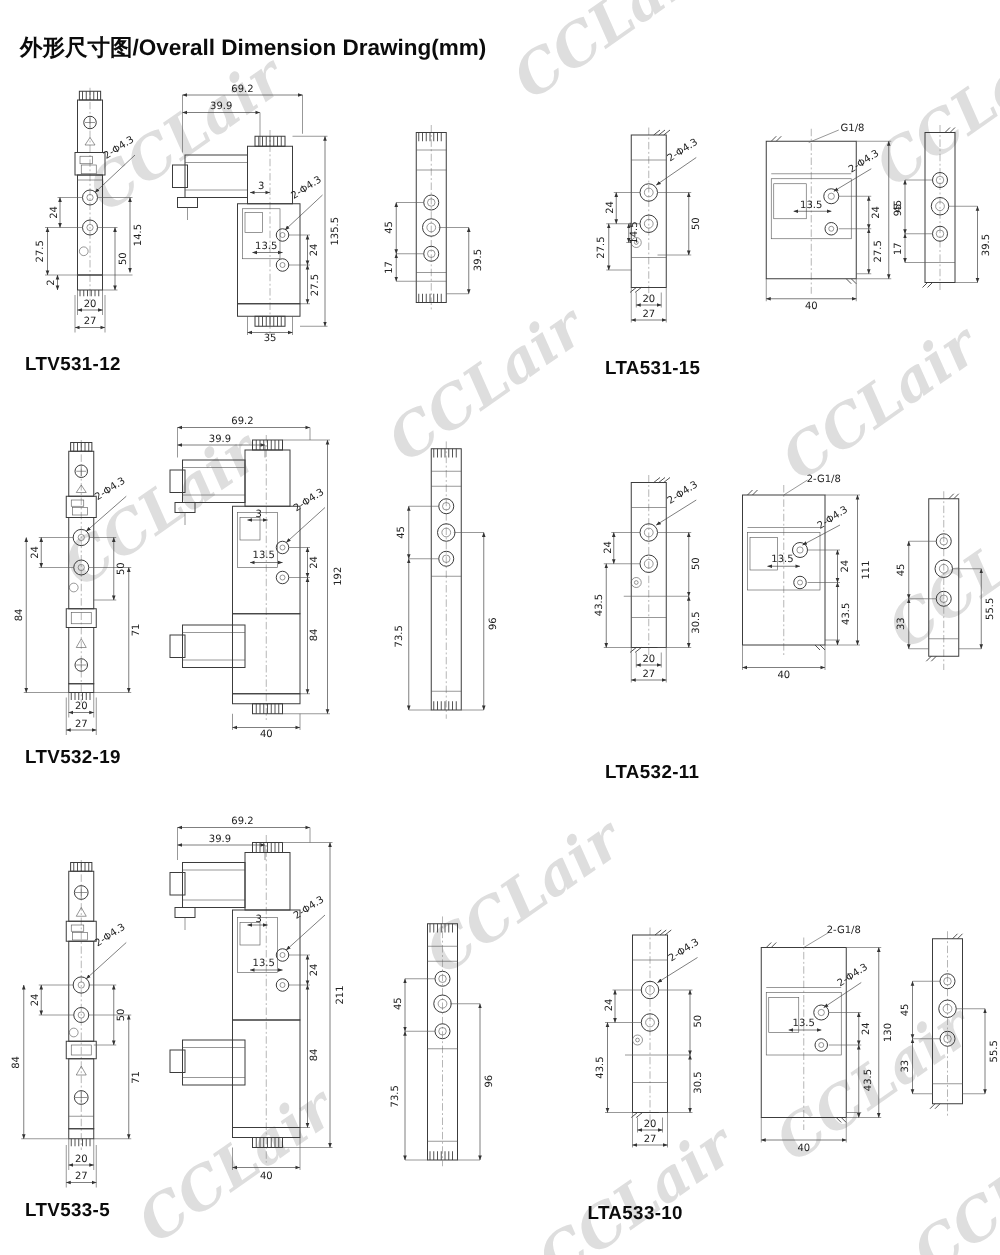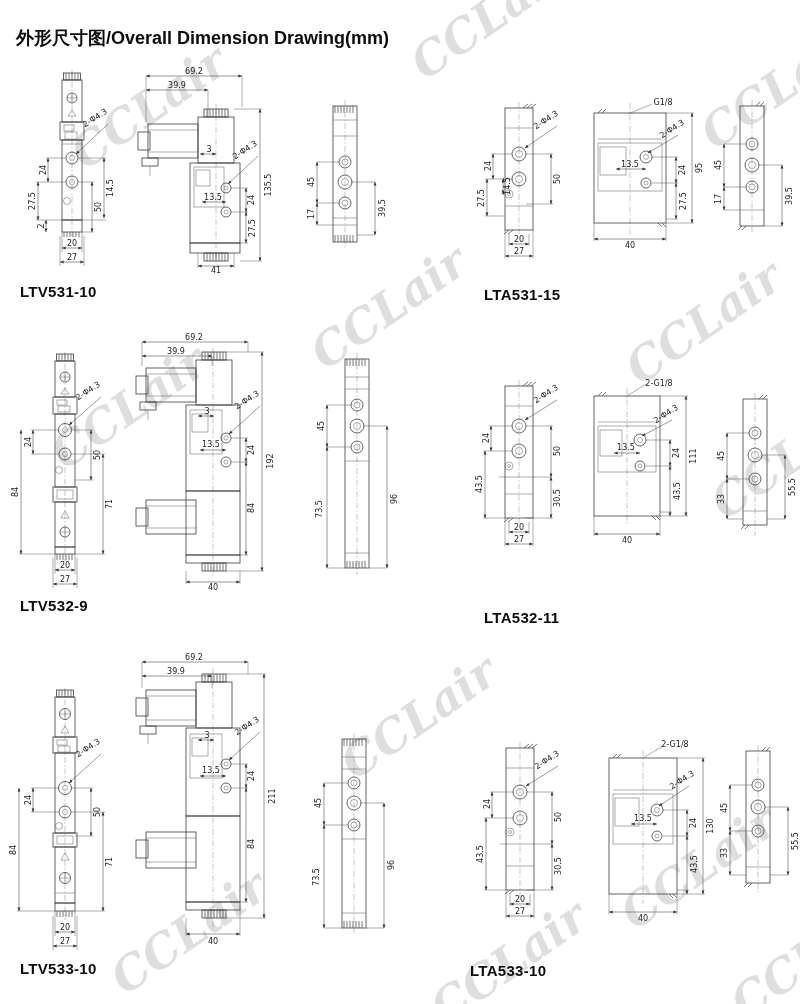--- a/index.html
+++ b/index.html
@@ -127,21 +127,21 @@
     <path class="d" marker-start="url(#arr)" d="M98 122 L128 94"></path>
   </svg>
   <span class="dim" style="left:64px;top:9px">69.2</span>
   <span class="dim" style="left:47px;top:23px">39.9</span>
   <span class="dim" style="left:79px;top:87px">3</span>
   <span class="dim diag" style="left:115px;top:88px">2-Φ4.3</span>
   <span class="dim" style="left:83px;top:135px">13.5</span>
   <span class="dim v" style="left:121px;top:138px">24</span>
   <span class="dim v" style="left:122px;top:166px">27.5</span>
   <span class="dim v" style="left:138px;top:123px">135.5</span>
-  <span class="dim" style="left:86px;top:208px">41</span>
+  <span class="dim" style="left:86px;top:208px">35</span>
 </div>
 
 <div class="view" style="left:285px;top:100px;width:110px;height:150px">
   <svg width="110" height="150">
     <path class="c" d="M60 0 V148"></path>
     <rect class="o" x="48" y="6" width="24" height="136"></rect>
     <path class="h" d="M50 6 V13 M53 6 V13 M56 6 V13 M59 6 V13 M62 6 V13 M65 6 V13 M68 6 V13"></path>
     <path class="i" d="M48 20 H72 M48 36 H72 M48 118 H72 M48 125 H72"></path>
     <circle class="o" cx="60" cy="62" r="6"></circle>
         <circle class="i" cx="60" cy="62" r="3"></circle>
@@ -153,21 +153,21 @@
     <path class="i" d="M54 62 H32 M54 103 H32 M48 125 H32 M66 82 H90 M72 135 H90"></path>
     <path class="d" marker-start="url(#arr)" marker-end="url(#arr)" d="M32 62 V103"></path>
     <path class="d" marker-start="url(#arr)" marker-end="url(#arr)" d="M32 103 V125"></path>
     <path class="d" marker-start="url(#arr)" marker-end="url(#arr)" d="M90 82 V135"></path>
   </svg>
   <span class="dim v" style="left:26px;top:82px">45</span>
   <span class="dim v" style="left:26px;top:114px">17</span>
   <span class="dim v" style="left:97px;top:108px">39.5</span>
 </div>
 
-<span class="grp-label" style="left:20px;top:283px">LTV531-10</span>
+<span class="grp-label" style="left:20px;top:283px">LTV531-12</span>
 
 <div class="view" style="left:455px;top:98px;width:115px;height:162px">
   <svg width="115" height="162">
     <path class="c" d="M64 4 V140"></path>
     <rect class="o" x="50" y="10" width="28" height="122"></rect>
     <path class="h" d="M68 10 l5 -4 M72 10 l5 -4 M76 10 l5 -4"></path>
     <path class="i" d="M50 30 H78 M50 108 H78"></path>
     <circle class="o" cx="64" cy="56" r="7"></circle>
         <circle class="i" cx="64" cy="56" r="3.5"></circle>
     <circle class="o" cx="64" cy="81" r="7"></circle>
@@ -186,21 +186,21 @@
   </svg>
   <span class="dim v" style="left:33px;top:68px">24</span>
   <span class="dim v" style="left:52px;top:88px">14.5</span>
   <span class="dim v" style="left:26px;top:100px">27.5</span>
   <span class="dim v" style="left:102px;top:81px">50</span>
   <span class="dim" style="left:64px;top:141px">20</span>
   <span class="dim" style="left:64px;top:153px">27</span>
   <span class="dim diag" style="left:91px;top:22px">2-Φ4.3</span>
 </div>
 
-<div class="view" style="left:566px;top:95px;width:140px;height:155px">
+<div class="view" style="left:585px;top:95px;width:140px;height:155px">
   <svg width="140" height="155">
     <path class="c" d="M64 8 V140"></path>
     <rect class="o" x="28" y="18" width="72" height="110"></rect>
     <path class="h" d="M32 18 l4 -4 M36 18 l4 -4"></path>
     <rect class="i" x="32" y="48" width="64" height="48"></rect>
     <rect class="i" x="34" y="52" width="26" height="28"></rect>
     <path class="i" d="M32 44 H96"></path>
     <circle class="o" cx="80" cy="62" r="6"></circle>
         <circle class="i" cx="80" cy="62" r="2.5"></circle>
     <circle class="o" cx="80" cy="88" r="5"></circle>
@@ -357,21 +357,21 @@
     <path class="i" d="M56 52 H32 M56 94 H32 M50 215 H32 M68 73 H92 M74 215 H92"></path>
     <path class="d" marker-start="url(#arr)" marker-end="url(#arr)" d="M32 52 V94"></path>
     <path class="d" marker-start="url(#arr)" marker-end="url(#arr)" d="M32 94 V215"></path>
     <path class="d" marker-start="url(#arr)" marker-end="url(#arr)" d="M92 73 V215"></path>
   </svg>
   <span class="dim v" style="left:26px;top:73px">45</span>
   <span class="dim v" style="left:24px;top:156px">73.5</span>
   <span class="dim v" style="left:99px;top:146px">96</span>
 </div>
 
-<span class="grp-label" style="left:20px;top:597px">LTV532-9</span>
+<span class="grp-label" style="left:20px;top:597px">LTV532-19</span>
 
 <div class="view" style="left:455px;top:378px;width:115px;height:175px">
   <svg width="115" height="175">
     <path class="c" d="M64 2 V148"></path>
     <rect class="o" x="50" y="8" width="28" height="132"></rect>
     <path class="h" d="M68 8 l5 -4 M72 8 l5 -4 M76 8 l5 -4"></path>
     <path class="i" d="M50 28 H78 M50 116 H78 M44 99 H96"></path>
     <circle class="o" cx="64" cy="48" r="7"></circle>
         <circle class="i" cx="64" cy="48" r="3.5"></circle>
     <circle class="o" cx="64" cy="73" r="7"></circle>
@@ -562,21 +562,21 @@
     <path class="i" d="M58 50 H34 M58 92 H34 M52 195 H34 M70 70 H94 M76 195 H94"></path>
     <path class="d" marker-start="url(#arr)" marker-end="url(#arr)" d="M34 50 V92"></path>
     <path class="d" marker-start="url(#arr)" marker-end="url(#arr)" d="M34 92 V195"></path>
     <path class="d" marker-start="url(#arr)" marker-end="url(#arr)" d="M94 70 V195"></path>
   </svg>
   <span class="dim v" style="left:28px;top:70px">45</span>
   <span class="dim v" style="left:26px;top:144px">73.5</span>
   <span class="dim v" style="left:101px;top:132px">96</span>
 </div>
 
-<span class="grp-label" style="left:20px;top:960px">LTV533-10</span>
+<span class="grp-label" style="left:20px;top:960px">LTV533-5</span>
 
 <div class="view" style="left:458px;top:740px;width:112px;height:188px">
   <svg width="112" height="188">
     <path class="c" d="M62 2 V158"></path>
     <rect class="o" x="48" y="8" width="28" height="142"></rect>
     <path class="h" d="M66 8 l5 -4 M70 8 l5 -4 M74 8 l5 -4"></path>
     <path class="i" d="M48 28 H76 M48 126 H76 M42 104 H94"></path>
     <circle class="o" cx="62" cy="52" r="7"></circle>
         <circle class="i" cx="62" cy="52" r="3.5"></circle>
     <circle class="o" cx="62" cy="78" r="7"></circle>

